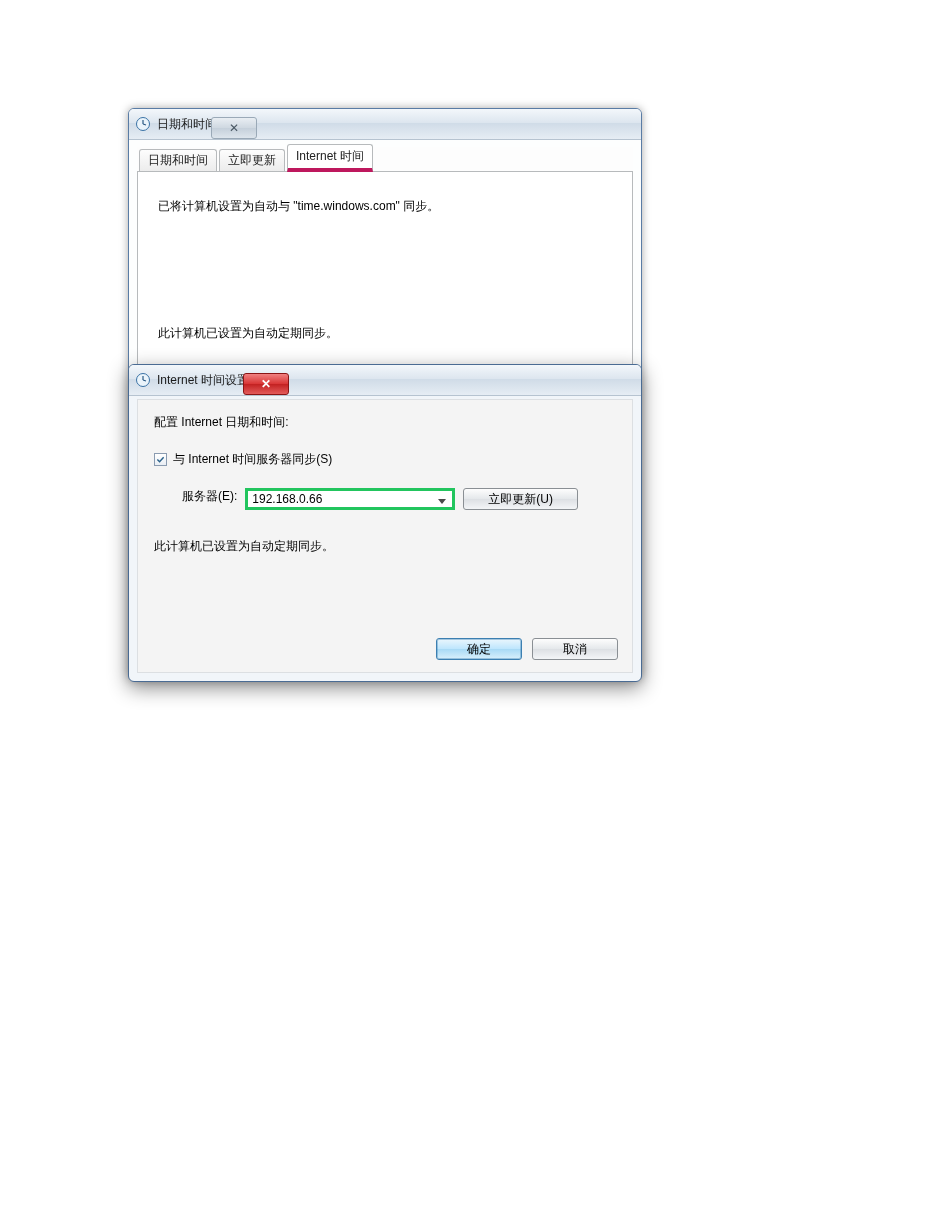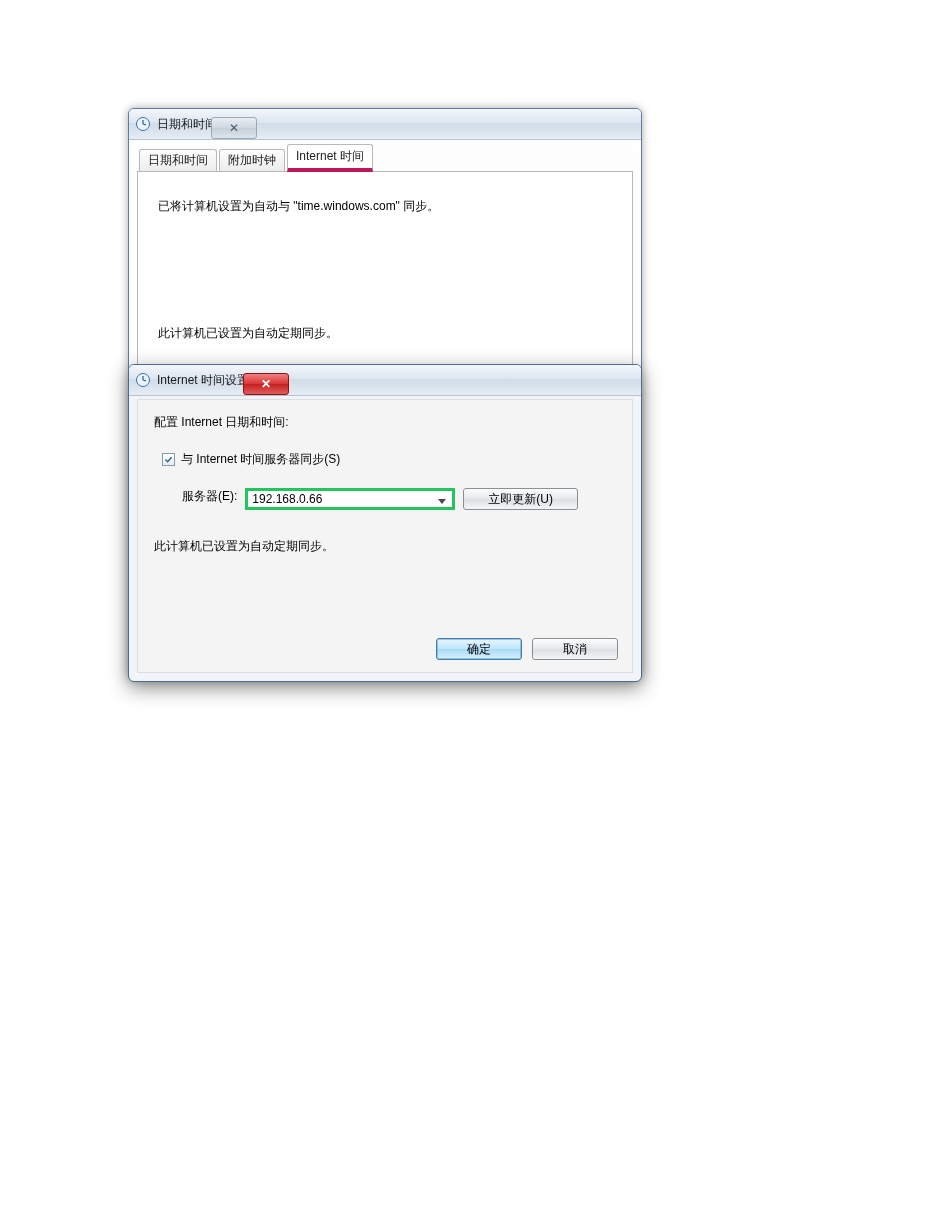--- a/index.html
+++ b/index.html
@@ -144,21 +144,21 @@
   }
   .child-body {
     position:absolute;
     left:8px; right:8px; top:34px; bottom:8px;
     background:#f4f4f4;
     border:1px solid #dcdfe2;
     padding:14px 16px 10px 16px;
     box-sizing:border-box;
   }
   .cfg-title { font-size:12px; margin-bottom:20px; }
-  .chk-row { display:flex; align-items:center; margin-bottom:20px;margin-left:8px; }
+  .chk-row { display:flex; align-items:center; margin-bottom:20px; }
   .chk {
     width:13px;height:13px;
     border:1px solid #8a9bb0;
     background:linear-gradient(180deg,#fff,#e9eef4);
     margin-right:6px;
     display:flex;align-items:center;justify-content:center;
     box-sizing:border-box;
   }
   .chk .tick {
     width:9px;height:9px;
@@ -239,21 +239,21 @@
         <span>✕</span>
       </div>
     </div>
 
     <div class="parent-body">
       <div class="tabstrip">
         <div class="tab">
           <span>日期和时间</span>
         </div>
         <div class="tab">
-          <span>附加时钟</span>
+          <span>立即更新</span>
         </div>
         <div class="tab active">
           <span>Internet 时间</span>
         </div>
       </div>
       <div class="tab-panel">
         <p class="sync-info">已将计算机设置为自动与 "time.windows.com" 同步。</p>
         <p class="sync-status">此计算机已设置为自动定期同步。</p>
       </div>
     </div>

